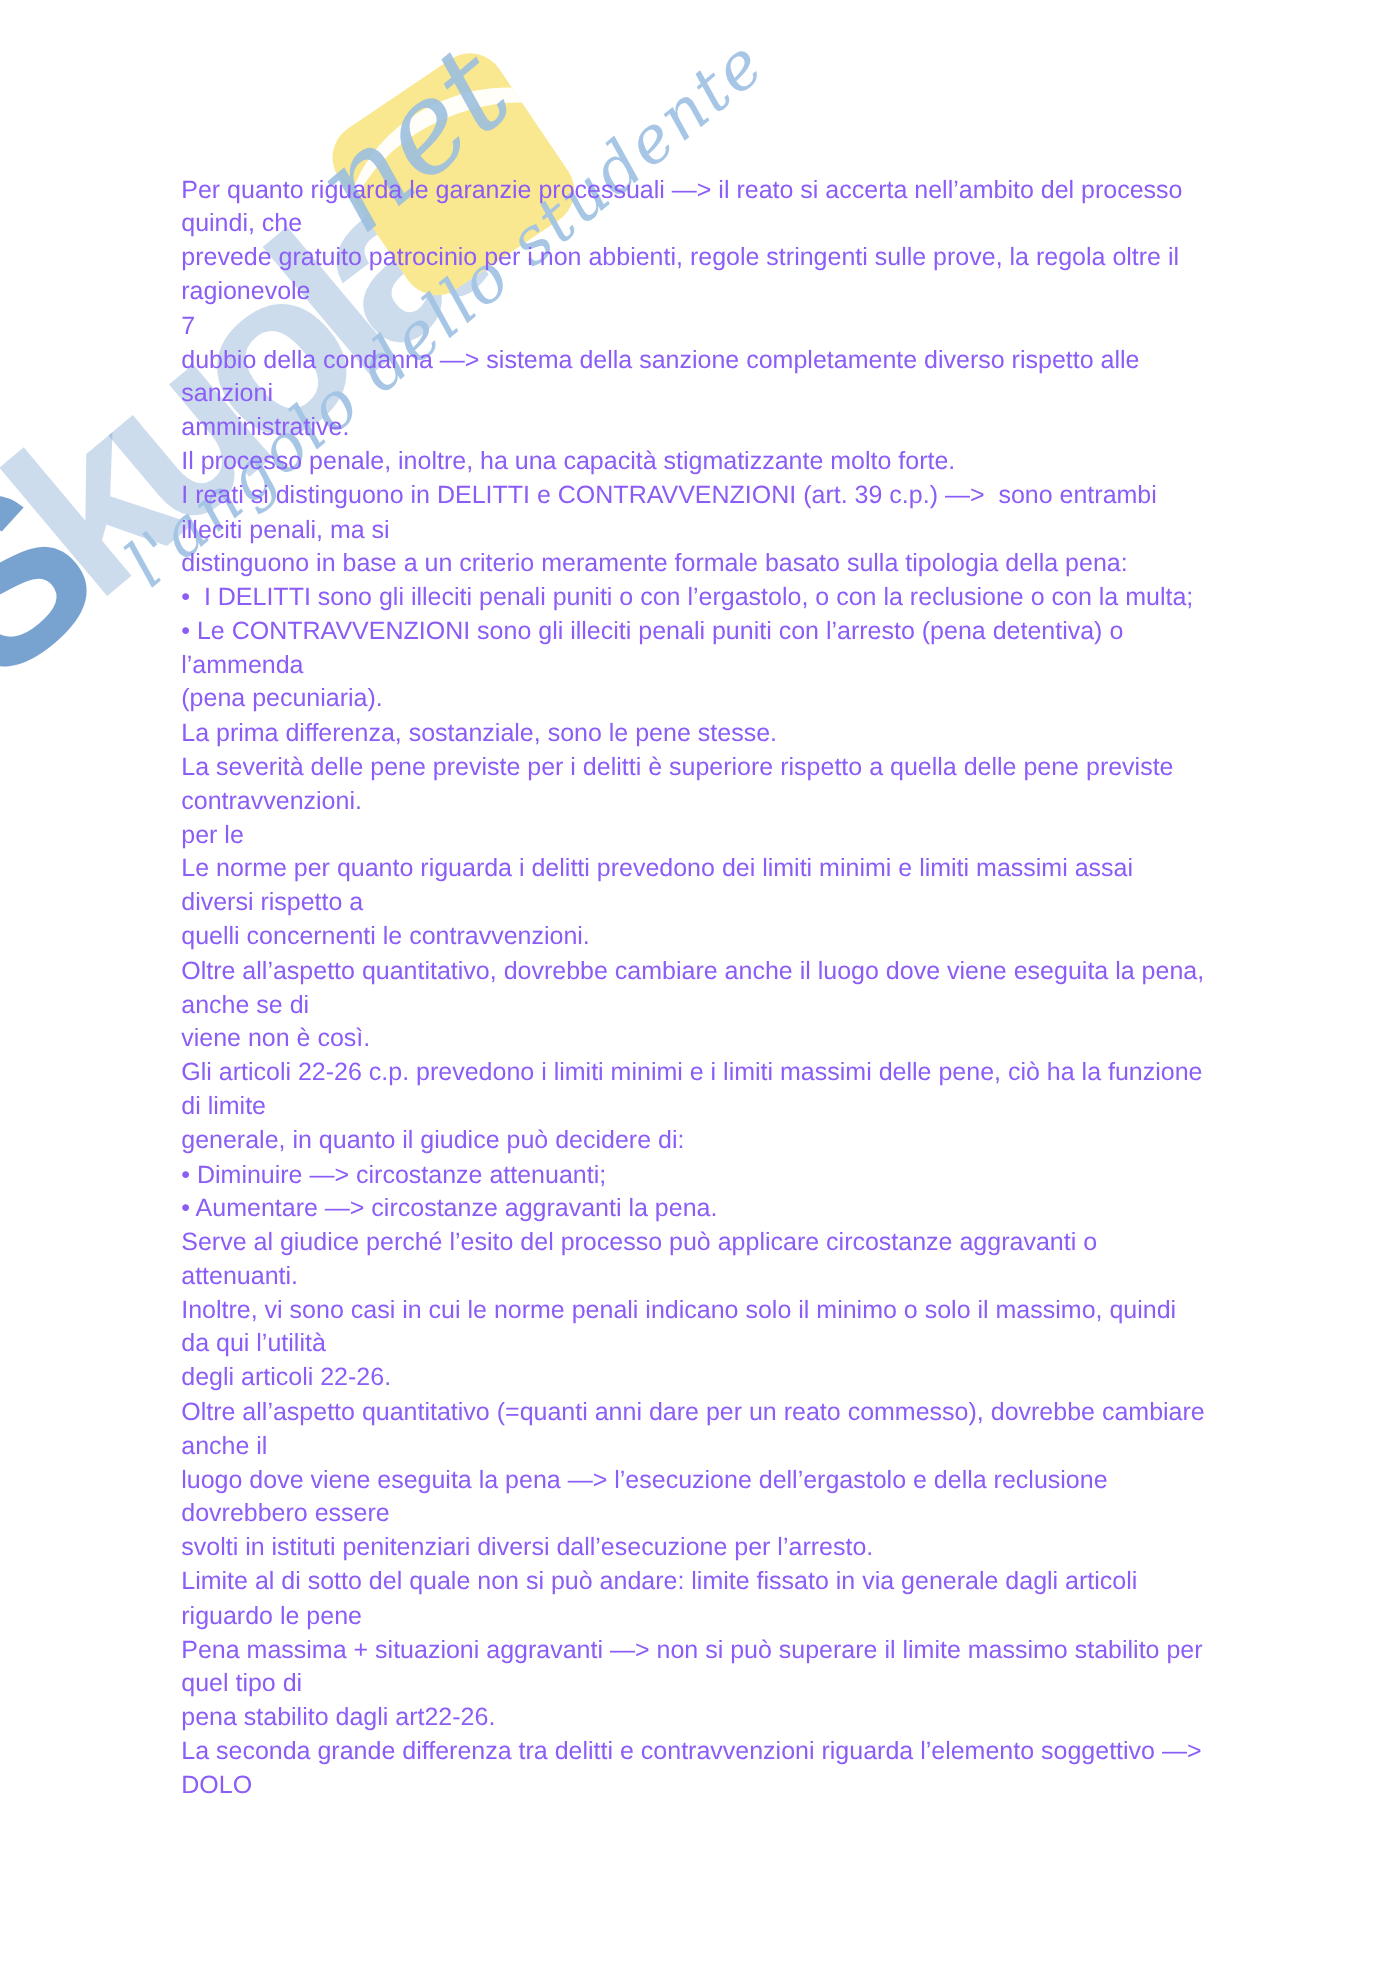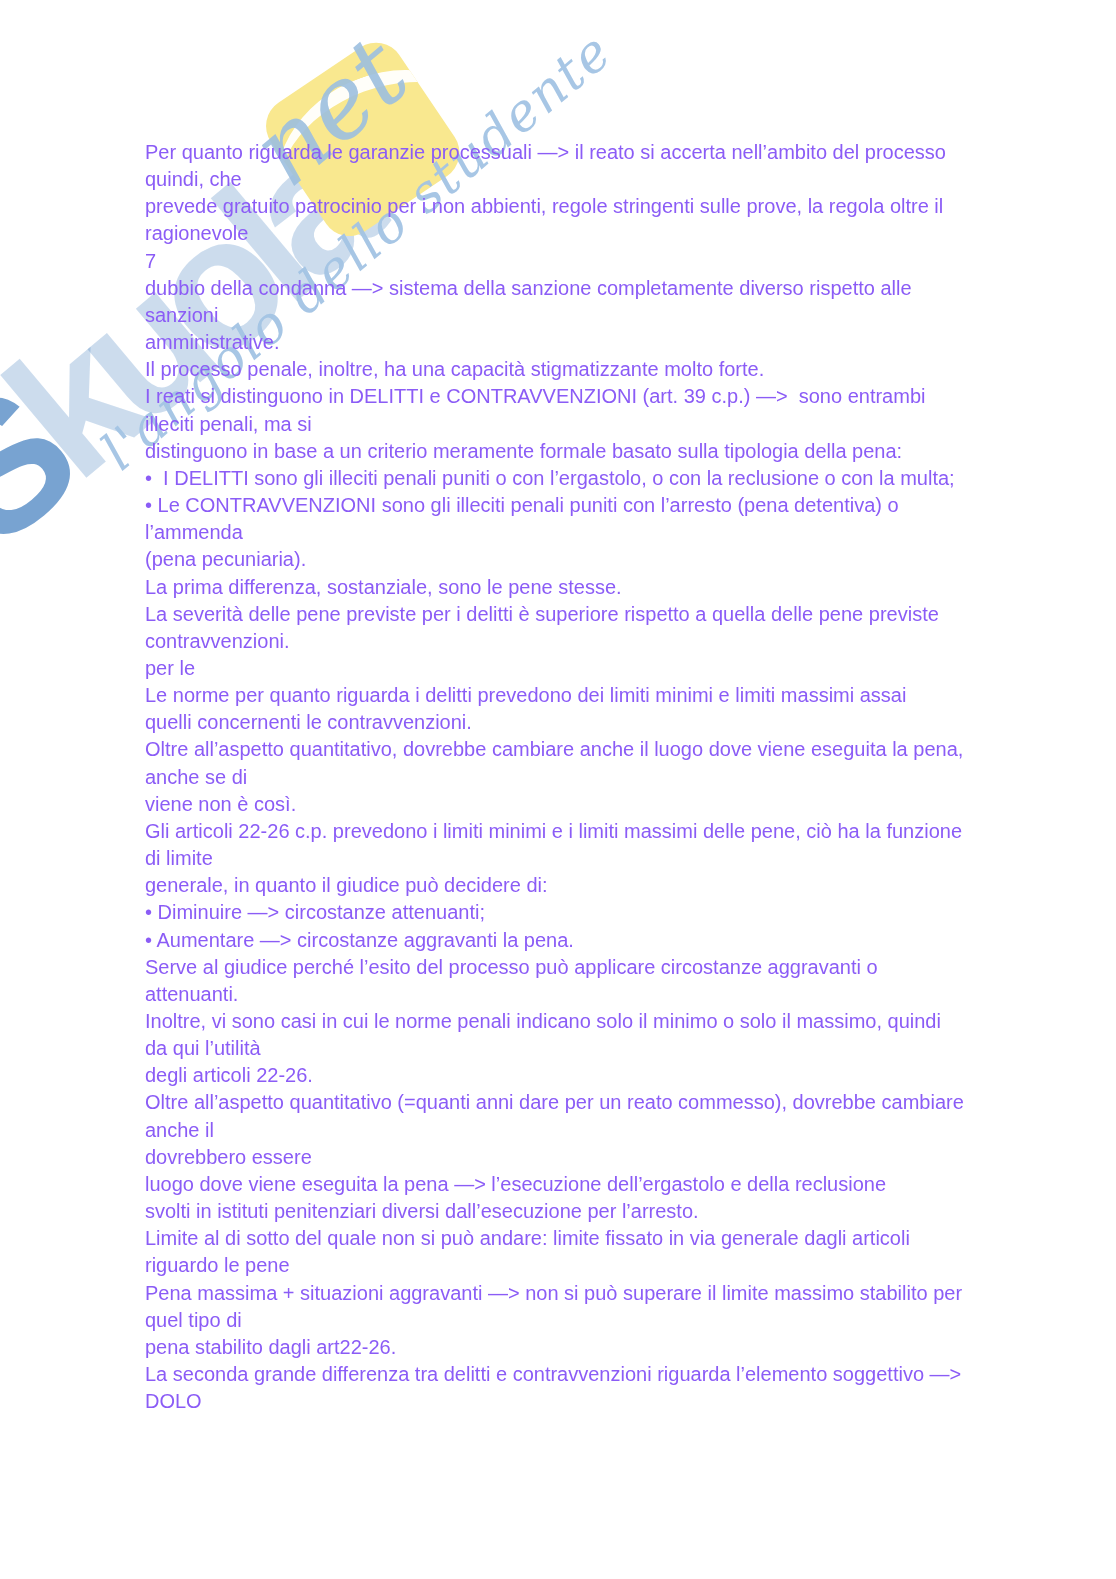--- a/index.html
+++ b/index.html
@@ -128,38 +128,39 @@
       <div class="line">distinguono in base a un criterio meramente formale basato sulla tipologia della pena:</div>
       <div class="line">•  I DELITTI sono gli illeciti penali puniti o con l’ergastolo, o con la reclusione o con la multa;</div>
       <div class="line">• Le CONTRAVVENZIONI sono gli illeciti penali puniti con l’arresto (pena detentiva) o</div>
       <div class="line">l’ammenda</div>
       <div class="line">(pena pecuniaria).</div>
       <div class="line">La prima differenza, sostanziale, sono le pene stesse.</div>
       <div class="line">La severità delle pene previste per i delitti è superiore rispetto a quella delle pene previste</div>
       <div class="line">contravvenzioni.</div>
       <div class="line">per le</div>
       <div class="line">Le norme per quanto riguarda i delitti prevedono dei limiti minimi e limiti massimi assai</div>
+      <div class="line">diversi rispetto a</div>
       <div class="line">quelli concernenti le contravvenzioni.</div>
       <div class="line">Oltre all’aspetto quantitativo, dovrebbe cambiare anche il luogo dove viene eseguita la pena,</div>
       <div class="line">anche se di</div>
       <div class="line">viene non è così.</div>
       <div class="line">Gli articoli 22-26 c.p. prevedono i limiti minimi e i limiti massimi delle pene, ciò ha la funzione</div>
       <div class="line">di limite</div>
       <div class="line">generale, in quanto il giudice può decidere di:</div>
       <div class="line">• Diminuire —&gt; circostanze attenuanti;</div>
       <div class="line">• Aumentare —&gt; circostanze aggravanti la pena.</div>
       <div class="line">Serve al giudice perché l’esito del processo può applicare circostanze aggravanti o</div>
       <div class="line">attenuanti.</div>
       <div class="line">Inoltre, vi sono casi in cui le norme penali indicano solo il minimo o solo il massimo, quindi</div>
       <div class="line">da qui l’utilità</div>
       <div class="line">degli articoli 22-26.</div>
       <div class="line">Oltre all’aspetto quantitativo (=quanti anni dare per un reato commesso), dovrebbe cambiare</div>
       <div class="line">anche il</div>
+      <div class="line">luogo dove viene eseguita la pena —&gt; l’esecuzione dell’ergastolo e della reclusione</div>
       <div class="line">dovrebbero essere</div>
-      <div class="line">luogo dove viene eseguita la pena —&gt; l’esecuzione dell’ergastolo e della reclusione</div>
       <div class="line">svolti in istituti penitenziari diversi dall’esecuzione per l’arresto.</div>
       <div class="line">Limite al di sotto del quale non si può andare: limite fissato in via generale dagli articoli</div>
       <div class="line">riguardo le pene</div>
       <div class="line">Pena massima + situazioni aggravanti —&gt; non si può superare il limite massimo stabilito per</div>
       <div class="line">quel tipo di</div>
       <div class="line">pena stabilito dagli art22-26.</div>
       <div class="line">La seconda grande differenza tra delitti e contravvenzioni riguarda l’elemento soggettivo —&gt;</div>
       <div class="line">DOLO</div>
     </div>
 

